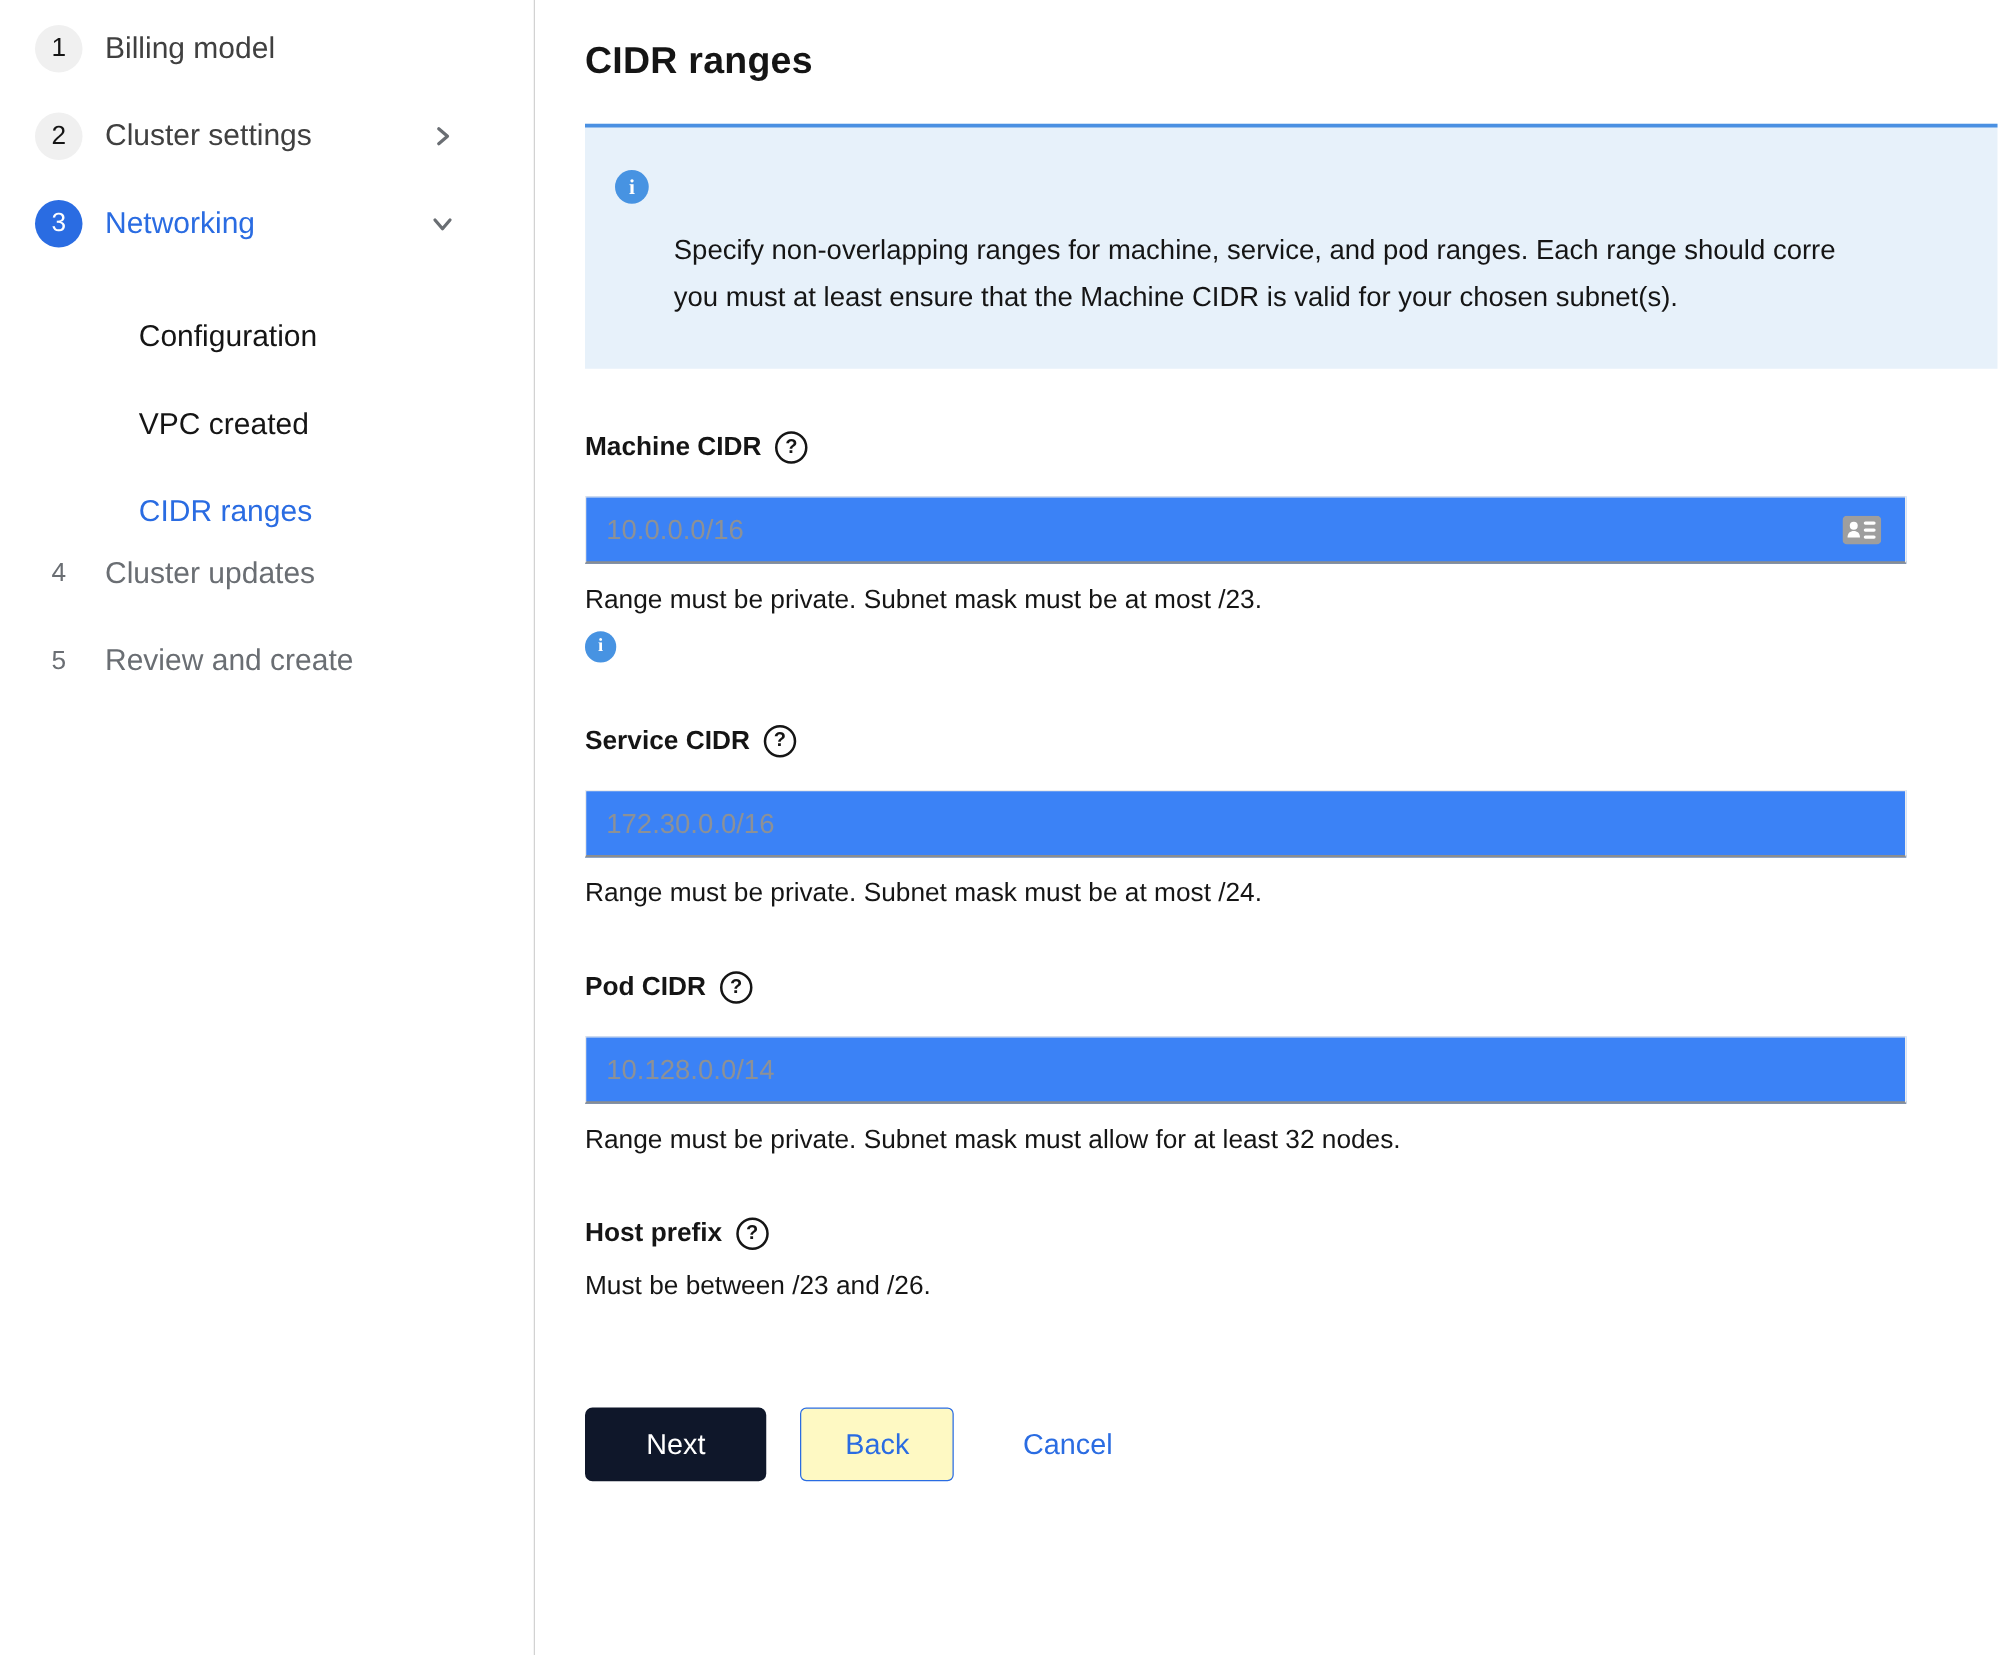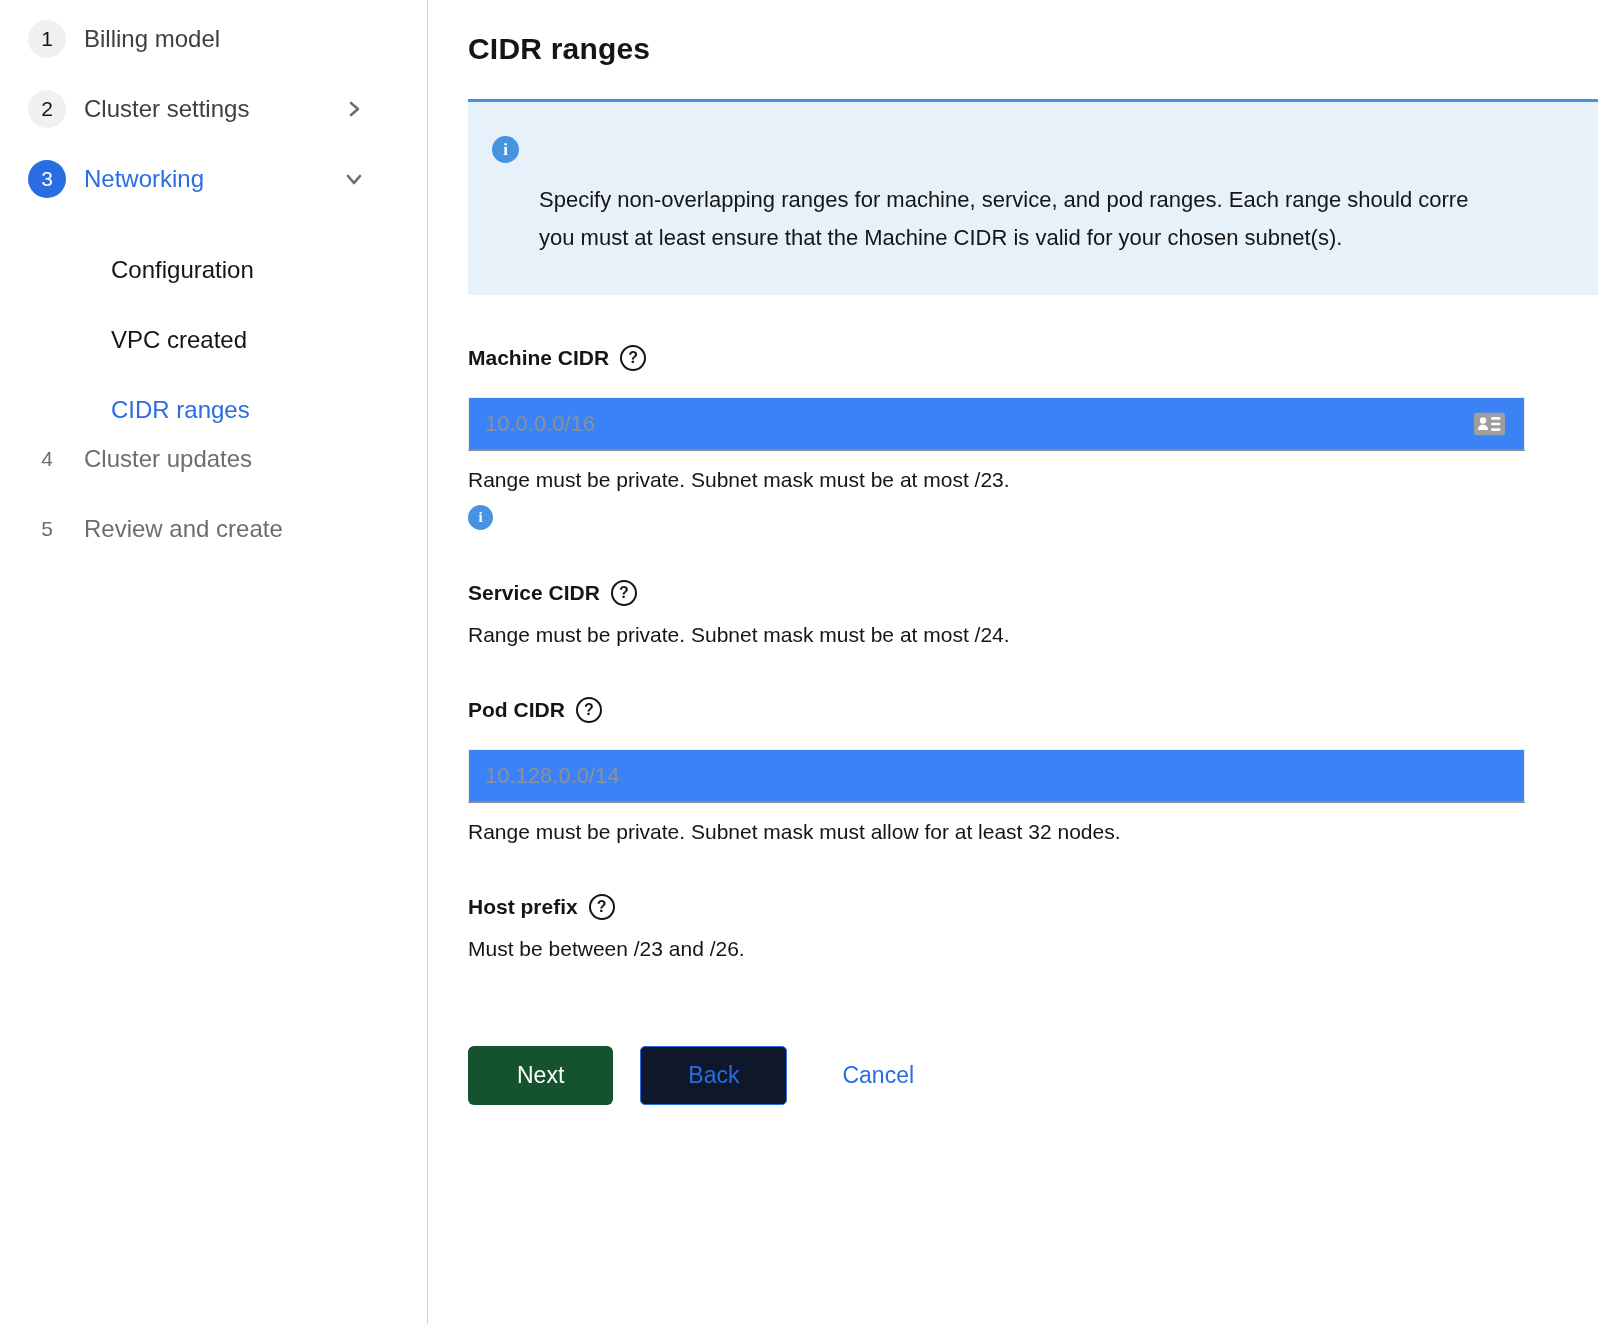--- a/index.html
+++ b/index.html
@@ -120,30 +120,30 @@
   .note-text { margin-left: 19px; font-size: 21px; font-weight: 700; color: #002952; }
 
   .actions-row { margin-top: 85px; display: flex; align-items: center; padding-bottom: 40px; }
   .btn {
     font-family: "Liberation Sans", sans-serif;
     font-size: 23px;
     border-radius: 6px;
     cursor: pointer;
   }
   .btn-primary {
-    background: #14532d;
+    background: #0f172a;
     color: #ffffff;
     border: none;
     padding: 16px 49px;
   }
   .btn-secondary {
-    background: #0f172a;
+    background: #fef9c3;
     color: #2a6ce2;
     border: 1px solid #2a6ce2;
-    padding: 15px 47px;
+    padding: 15px 35px;
     margin-left: 27px;
     border-radius: 5px;
   }
   .btn-link {
     background: transparent;
     border: none;
     color: #2a6ce2;
     padding: 15px 10px;
     margin-left: 45px;
   }
@@ -238,20 +238,23 @@
     <div class="field-note">
       <span class="info-badge">i</span>
     </div>
   </div>
 
   <div class="form-group">
     <div class="field-label-row">
       <span class="field-label">Service CIDR</span>
       <span class="help-icon">?</span>
     </div>
+    <div class="input-wrap">
+      <input class="text-input" type="text" placeholder="172.30.0.0/16" style="">
+    </div>
     <div class="helper-text">Range must be private. Subnet mask must be at most /24.</div>
   </div>
 
   <div class="form-group">
     <div class="field-label-row">
       <span class="field-label">Pod CIDR</span>
       <span class="help-icon">?</span>
     </div>
     <div class="input-wrap">
       <input class="text-input" type="text" placeholder="10.128.0.0/14" style="">

